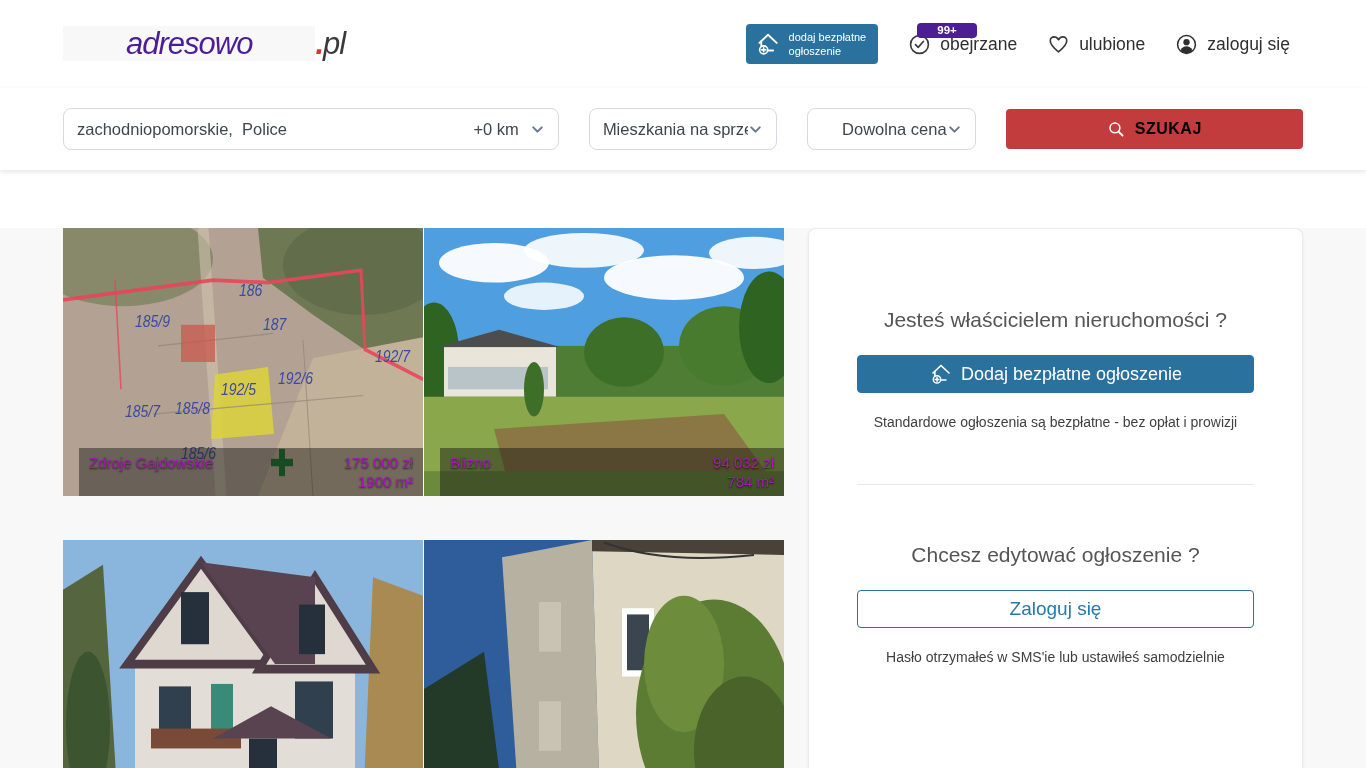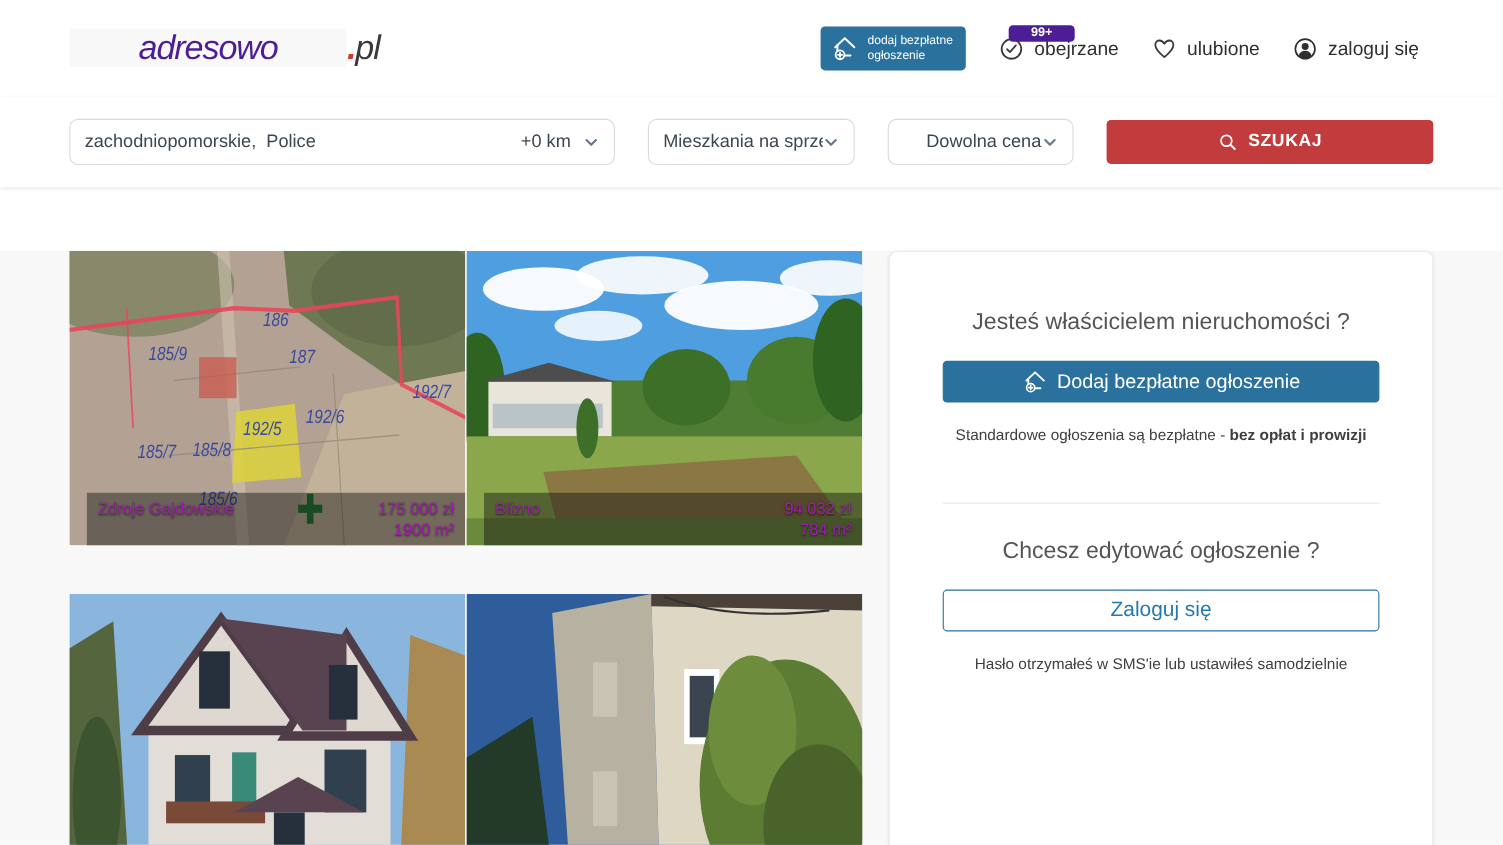--- a/index.html
+++ b/index.html
@@ -32,21 +32,21 @@
            cursor: pointer; }
   .field-location { width: 500px; }
   .field-location .loc-text { flex: 1; white-space: pre; overflow: hidden; }
   .field-location .radius { margin-right: 11px; }
   .field-category { width: 188px; justify-content: space-between; }
   .field-category span { white-space: nowrap; overflow: hidden; }
   .field-price { width: 170px; justify-content: flex-end; }
   .chevron { flex: 0 0 auto; }
 
   .search-btn { width: 300px; height: 40px; background: #c23b3d; border: none; border-radius: 4px;
-                color: #ffffff; font-family: inherit; font-weight: 700; font-size: 16px;
+                color: #000000; font-family: inherit; font-weight: 700; font-size: 16px;
                 letter-spacing: 0.5px; display: flex; align-items: center; justify-content: center;
                 gap: 9px; cursor: pointer; }
 
   
   .main { background: #f8f8f9; height: 598px; padding: 0 63px; }
   .hero { padding-top: 60px; text-align: center; font-weight: 400; font-size: 30px;
           line-height: 40px; color: #4b4b4b; letter-spacing: -0.3px; }
   .content { display: flex; gap: 24px; margin-top: 58px; }
 
   
@@ -59,28 +59,28 @@
   .strip .name { flex: 1; font-size: 15px; line-height: 19px; text-shadow: 0 1px 2px rgba(0,0,0,.7);
                  white-space: nowrap; overflow: hidden; }
   .strip .nums { text-align: right; font-size: 15px; line-height: 19px;
                  text-shadow: 0 1px 2px rgba(0,0,0,.7); }
 
   
   .sidebar { flex: 1; background: #fff; border: 1px solid #ececee; border-radius: 8px;
              box-shadow: 0 1px 3px rgba(0,0,0,.07); height: 620px; }
   .side-section { padding: 52px 48px 0; text-align: center; }
   .side-section.second { padding-top: 31px; }
-  .side-title { font-size: 21px; color: #555; font-weight: 400; }
+  .side-title { font-size: 21px; color: #555; font-weight: 400; margin-top: 27px; }
   .side-btn { margin-top: 23px; width: 100%; height: 38px; border-radius: 4px; cursor: pointer;
               font-family: inherit; font-size: 18px; display: flex; align-items: center;
               justify-content: center; gap: 8px; }
   .side-btn.primary { background: #2a719d; border: 1px solid #2a719d; color: #fff; }
   .side-btn.outline { background: #fff; border: 1px solid #2a719d; color: #2579ad; font-size: 19px; }
   .side-note { margin-top: 21px; font-size: 14px; color: #3f3f3f; }
-  .side-note b { font-weight: 700; }
+  .side-note b { font-weight: 400; }
   .divider { border: none; border-top: 1px solid #e8e8ea; margin-top: 54px; }
 
   
   .ic { display: block; }
 </style>
 </head>
 <body>
 
 <div class="header">
   <div class="logo">

